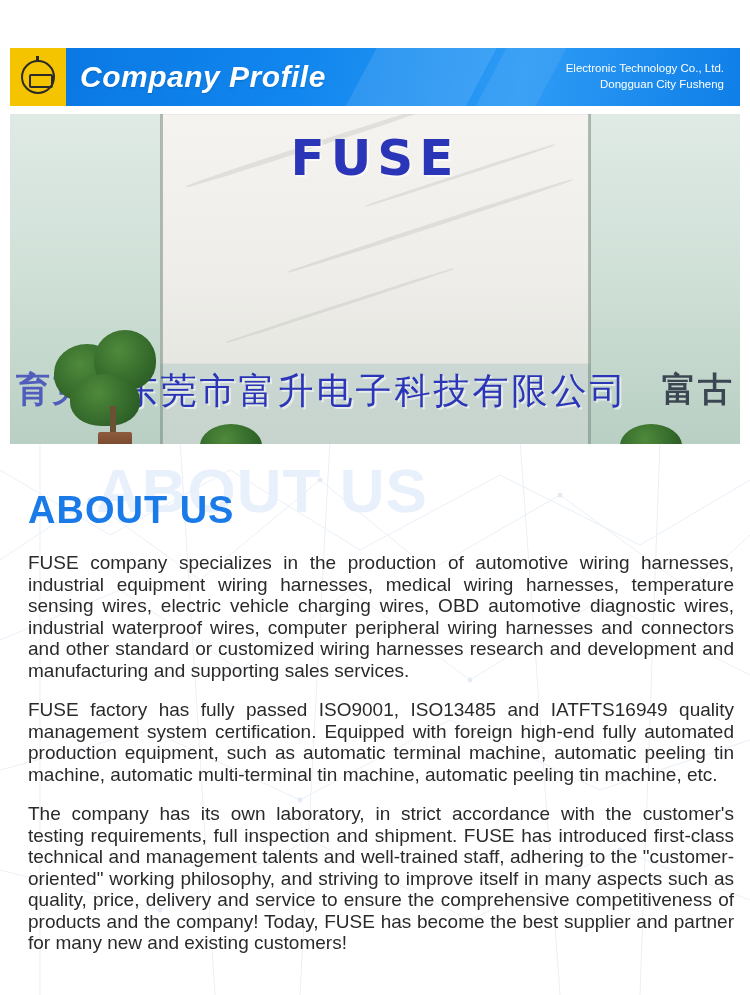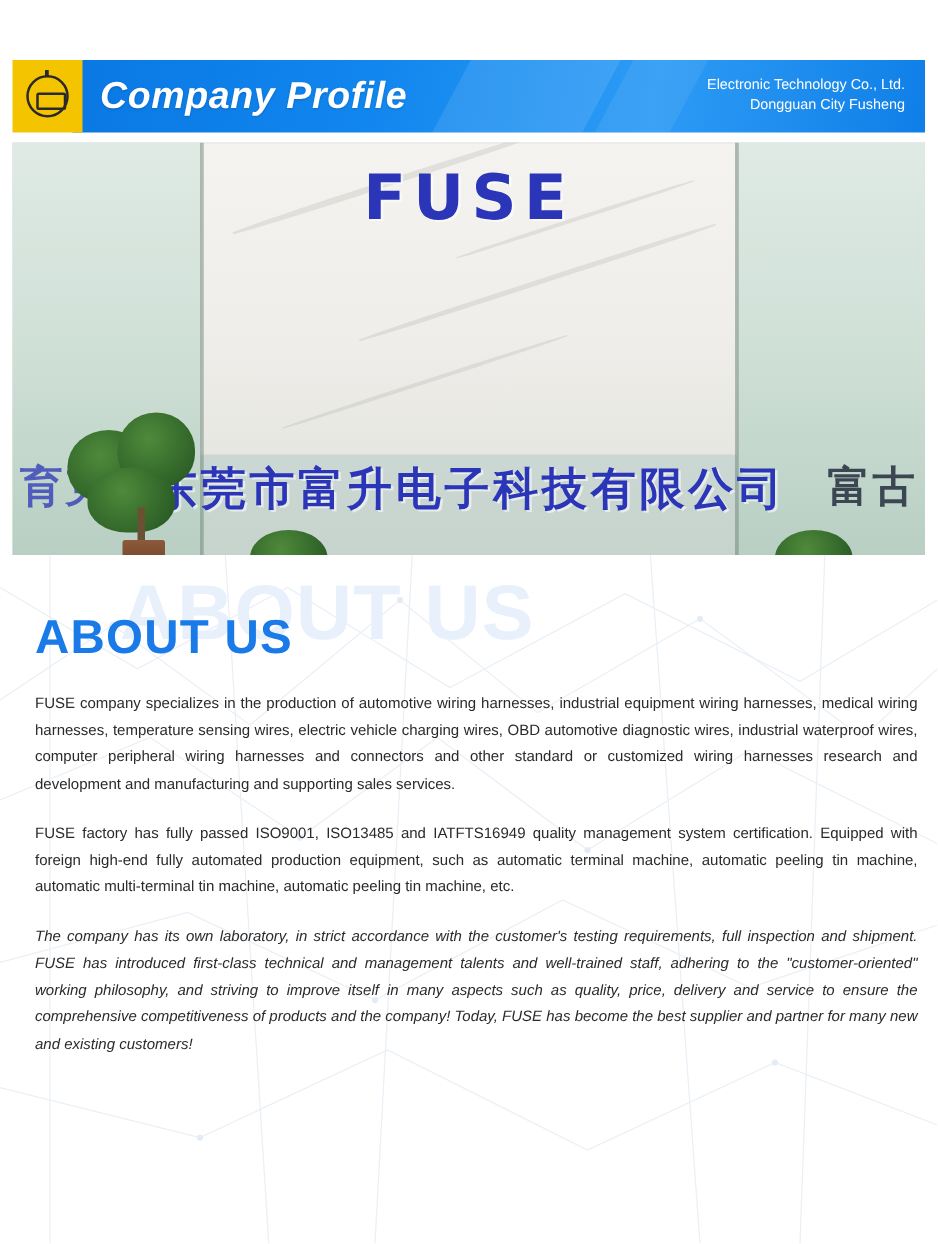--- a/index.html
+++ b/index.html
@@ -178,21 +178,21 @@
     font-family: "DejaVu Sans", sans-serif;
     text-shadow: 2px 2px 0 rgba(255,255,255,0.6);
     transform: translateY(-160px);
   }
   .hero-cn {
     position: absolute;
     left: 0; top: 253px;
     width: 730px;
     text-align: center;
     font-size: 36px;
-    font-weight: bold;
+    font-weight: normal;
     color: #2b35b8;
     letter-spacing: 3px;
     font-family: "DejaVu Sans", sans-serif;
     text-shadow: 2px 2px 0 rgba(255,255,255,0.55);
   }
   .hero-cn-left {
     position: absolute;
     left: 6px; top: 253px;
     font-size: 34px;
     font-weight: bold;
@@ -254,28 +254,28 @@
   }
   .body-copy {
     position: absolute;
     left: 28px;
     top: 552px;
     width: 706px;
     z-index: 2;
   }
   .body-copy p {
     margin: 0 0 18px 0;
-    font-size: 12px;
+    font-size: 19px;
     line-height: 21.5px;
     color: #2a2a2a;
     text-align: justify;
     text-justify: inter-word;
     font-family: "Liberation Sans", sans-serif;
   }
-  .body-copy p:last-child { margin-bottom: 0; font-style: italic; }
+  .body-copy p:last-child { margin-bottom: 0; }
 </style>
 </head>
 <body>
 
 <div class="page">
 
   <svg class="bg-lines" viewBox="0 0 750 555" preserveAspectRatio="none">
     <g stroke="#d8e3ef" stroke-width="1" fill="none">
       <path d="M0,120 L90,60 L200,140 L320,40 L430,130 L560,55 L690,150 L750,95"></path>
       <path d="M0,200 L120,150 L240,230 L350,150 L470,240 L600,160 L750,235"></path>

